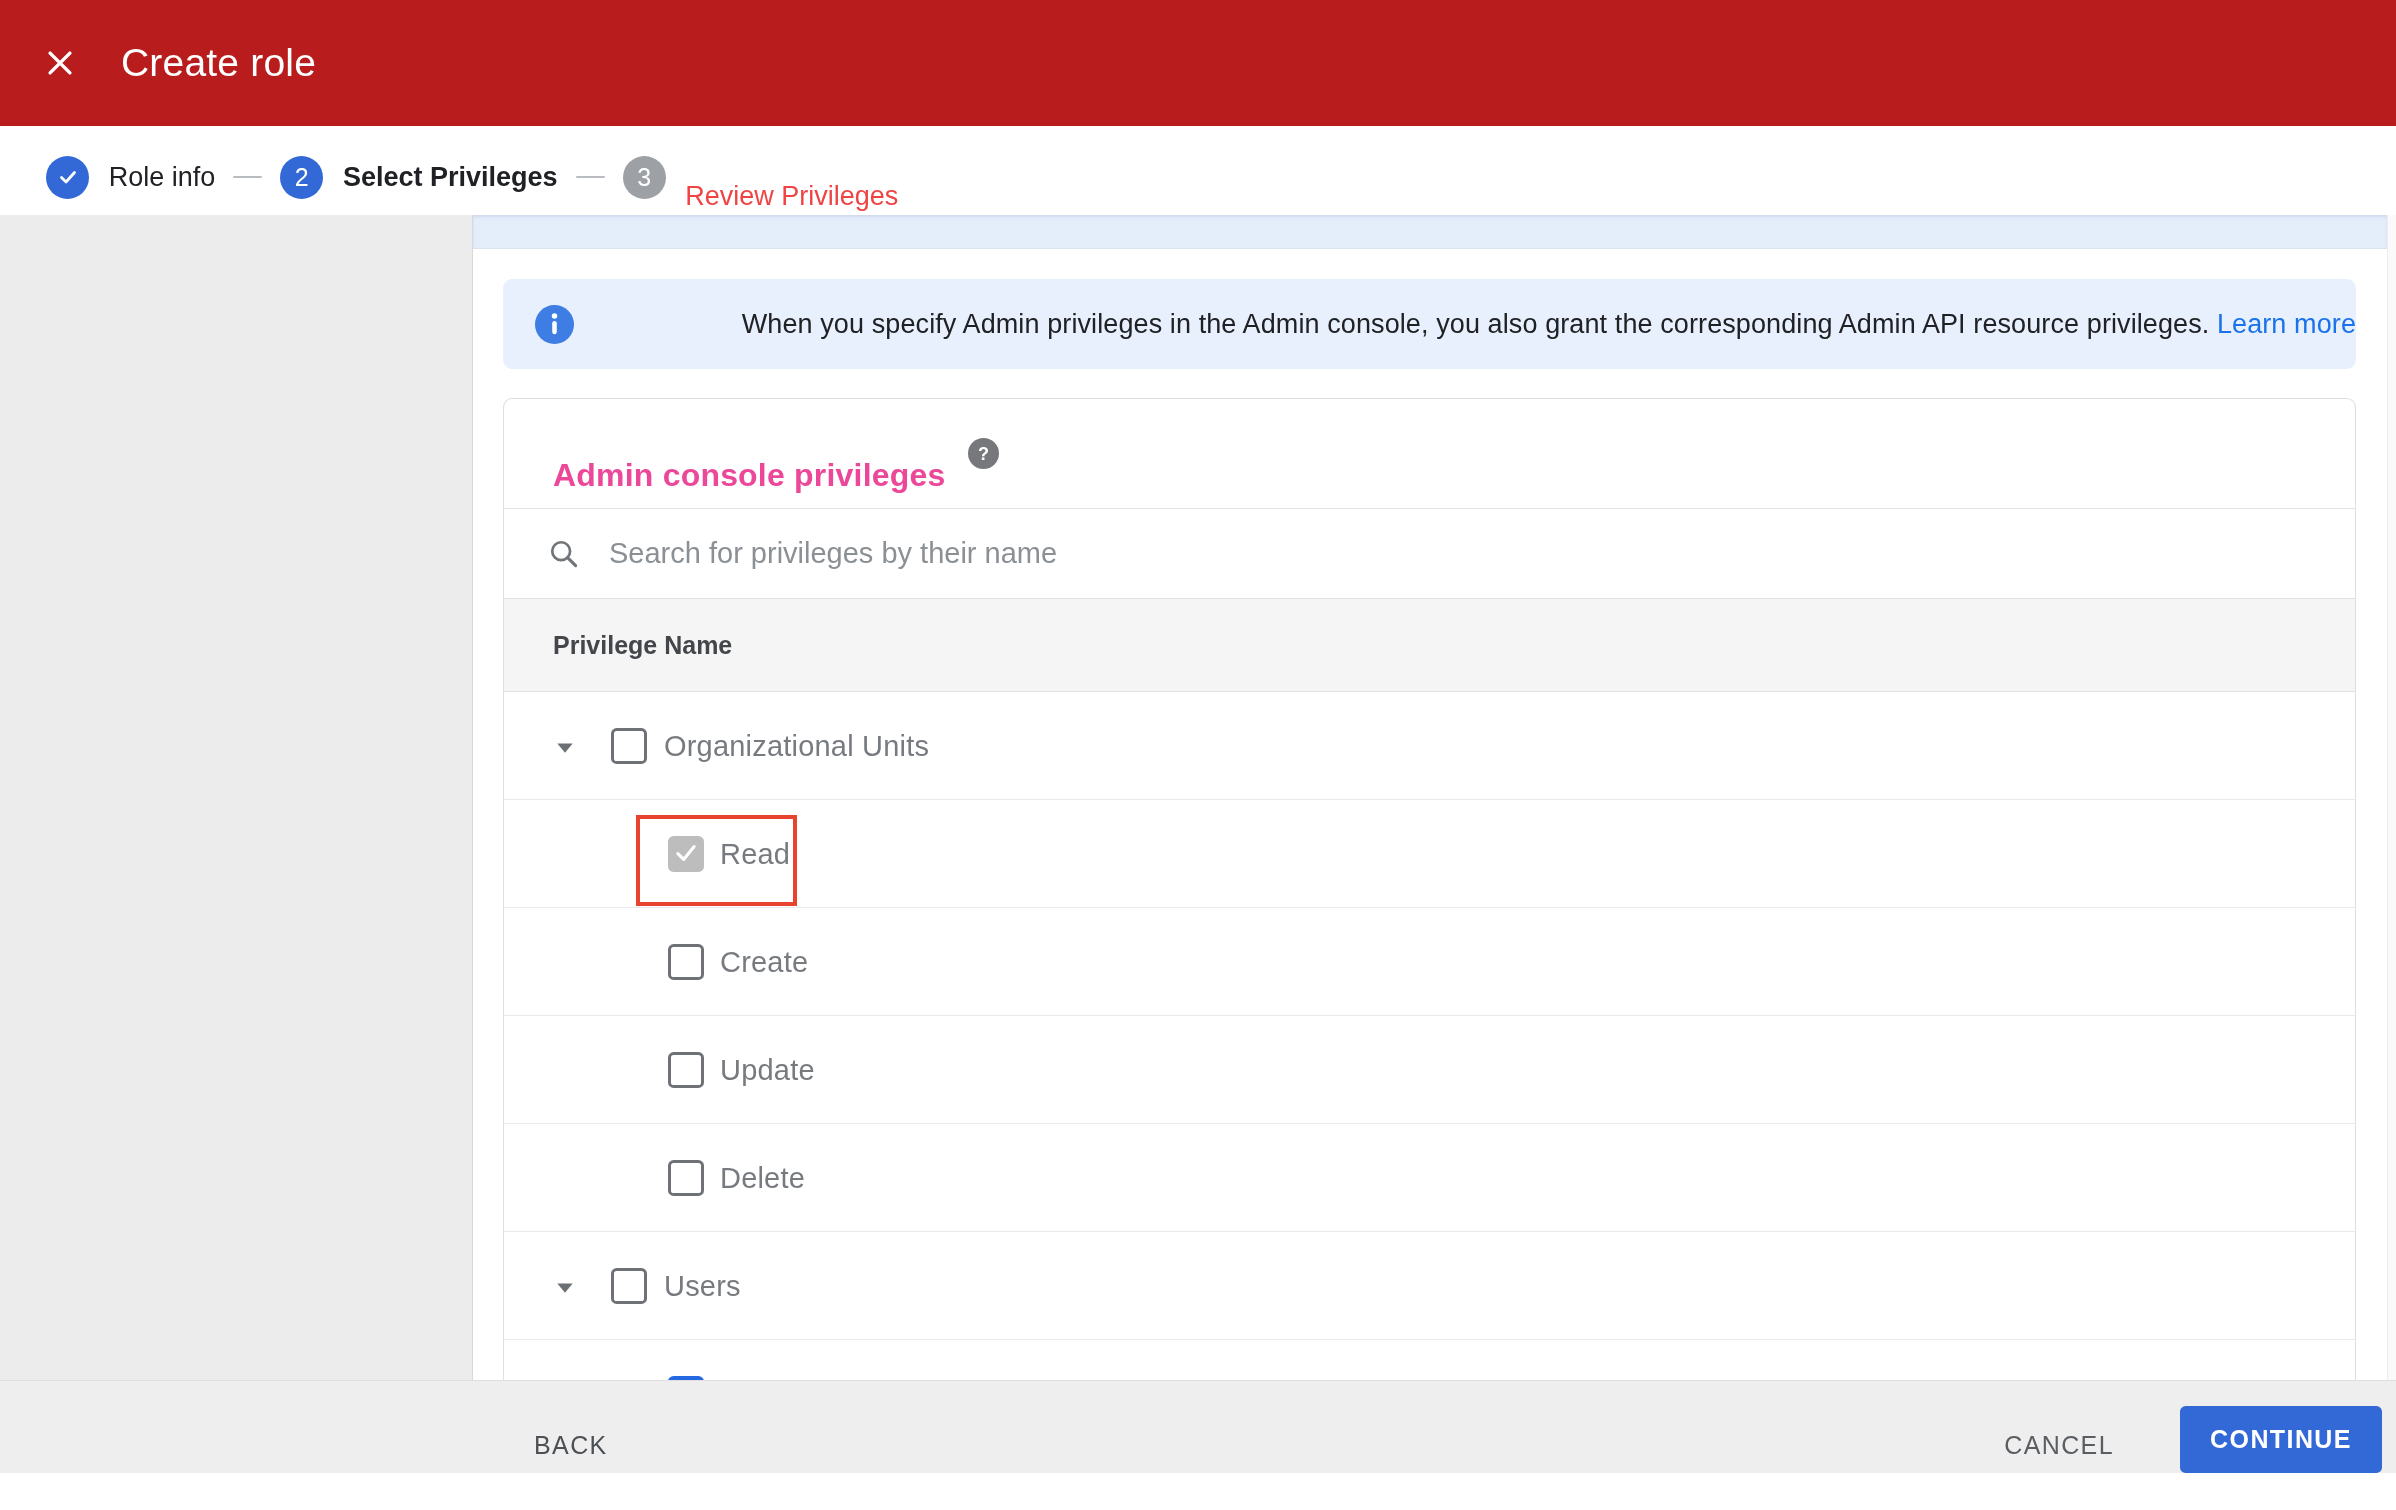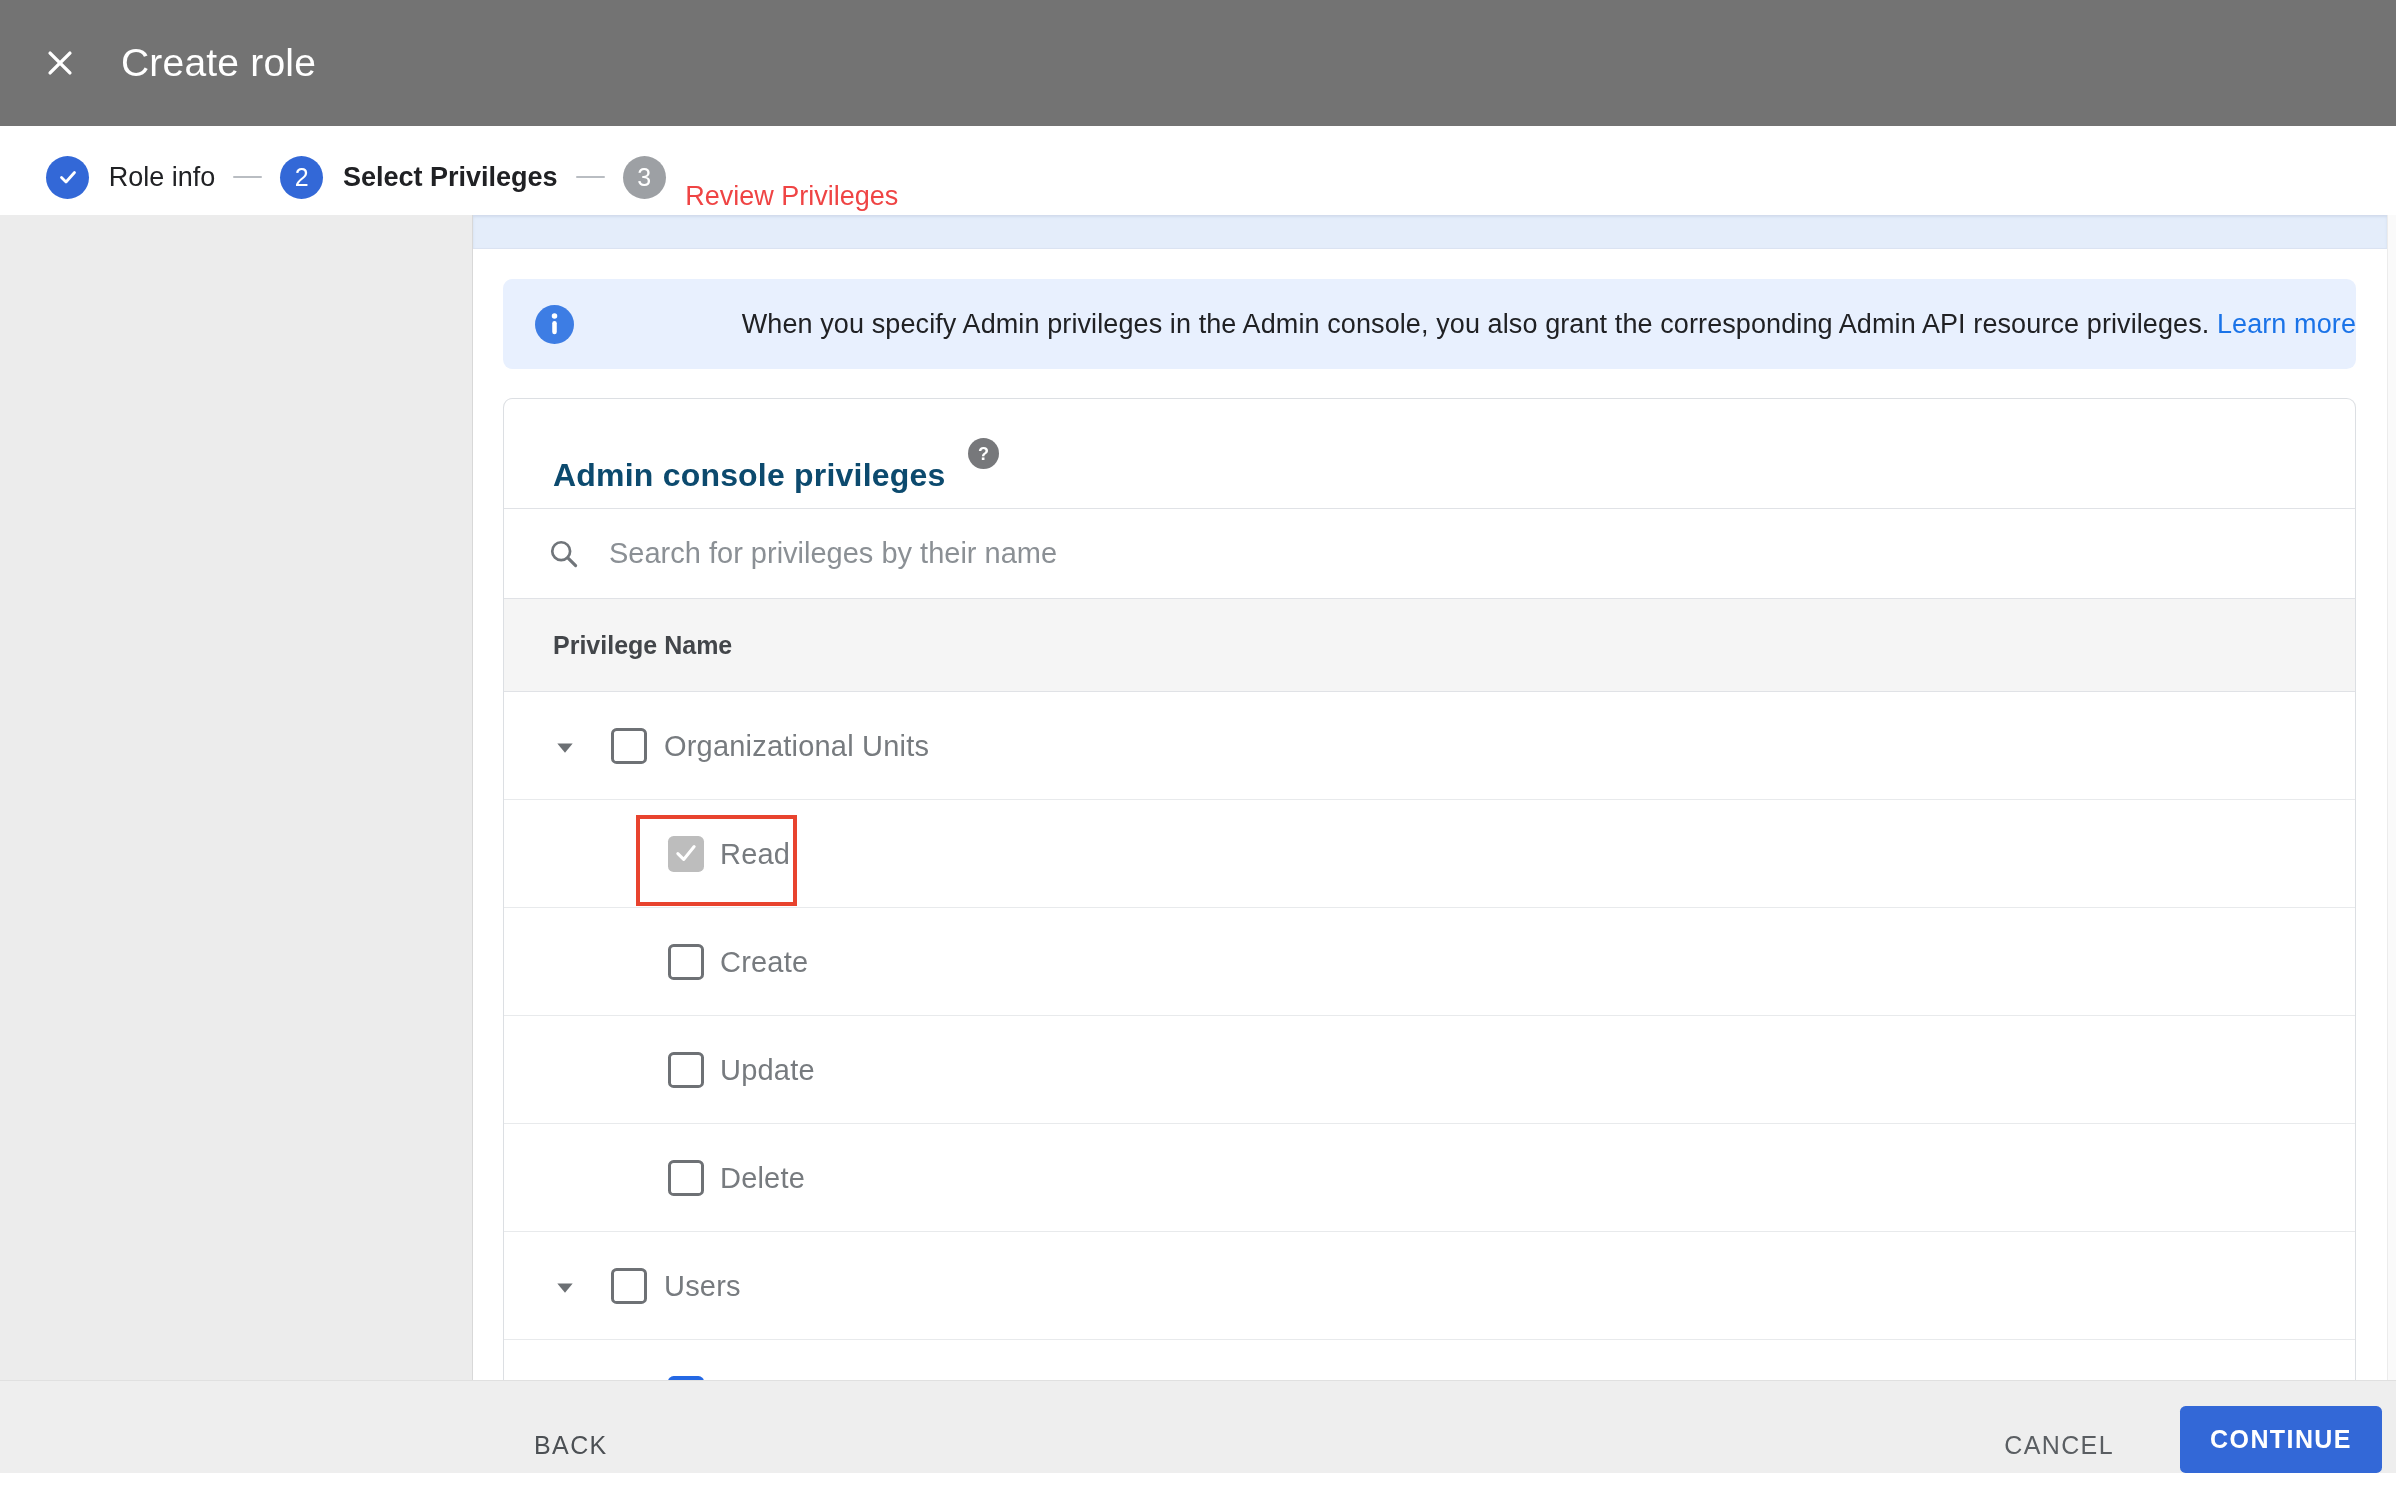--- a/index.html
+++ b/index.html
@@ -5,21 +5,21 @@
   html,body{margin:0;padding:0;}
   body{
     width:2397px;height:1510px;position:relative;overflow:hidden;
     background:#ffffff;
     font-family:"Liberation Sans","DejaVu Sans",sans-serif;
     -webkit-font-smoothing:antialiased;
   }
   .abs{position:absolute;}
 
   
-  .appbar{left:0;top:0;width:2397px;height:126px;background:#737373;display:flex;align-items:center;}
+  .appbar{left:0;top:0;width:2397px;height:126px;background:#b91c1c;display:flex;align-items:center;}
   .close-btn{width:56px;height:56px;margin-left:32px;display:flex;align-items:center;justify-content:center;cursor:pointer;}
   .close-btn svg{width:34px;height:34px;}
   .appbar-title{color:#ffffff;font-size:39px;font-weight:400;margin-left:33px;letter-spacing:0.2px;}
 
   
   .stepper{left:0;top:126px;width:2397px;height:103px;background:#ffffff;border-bottom:0.9px solid #e2e2e2;display:flex;align-items:center;padding-left:46px;box-sizing:border-box;}
   .step{display:flex;align-items:center;cursor:pointer;}
   .step-circle{width:43px;height:43px;border-radius:50%;display:flex;align-items:center;justify-content:center;color:#fff;font-size:25px;flex:0 0 auto;}
   .step-circle.done,.step-circle.active{background:#3368d7;}
   .step-circle.upcoming{background:#9da0a4;}
@@ -39,21 +39,21 @@
 
   
   .banner{left:503px;top:279px;width:1853px;height:90px;background:#e8f0fe;border-radius:9.4px;display:flex;align-items:center;box-sizing:border-box;justify-content:space-between;}
   .info-icon{width:39px;height:39px;margin-left:32px;flex:0 0 auto;}
   .banner-text{margin-left:39px;font-size:27px;color:#202124;letter-spacing:0.1px;}
   .banner-link{color:#1a73e8;text-decoration:none;cursor:pointer;margin-left:7.5px;}
 
   
   .card{left:503px;top:398px;width:1853px;height:982px;background:#fff;border:1.9px solid #dcdfe3;border-bottom:none;border-radius:9.4px 9.4px 0 0;box-sizing:border-box;overflow:hidden;}
   .card-heading{height:109px;border-bottom:0.9px solid #e0e2e6;display:flex;align-items:center;padding-left:49px;}
-  .card-title{font-size:32px;font-weight:bold;color:#0c4a6e;letter-spacing:0.2px;margin-top:44px;}
+  .card-title{font-size:32px;font-weight:bold;color:#ec4899;letter-spacing:0.2px;margin-top:44px;}
   .help-icon{width:31px;height:31px;margin-left:22.5px;cursor:pointer;}
   .search-row{height:89px;border-bottom:0.9px solid #e0e2e6;display:flex;align-items:center;padding-left:43px;}
   .search-icon{width:34px;height:34px;flex:0 0 auto;}
   .search-input{border:none;outline:none;background:transparent;font-size:29px;color:#3c4043;margin-left:26px;width:1312px;font-family:inherit;}
   .search-input::placeholder{color:#8b9095;opacity:1;}
   .table-header{height:92px;background:#f5f5f5;border-bottom:0.9px solid #e0e2e6;display:flex;align-items:center;padding-left:49px;}
   .col-label{font-size:25px;font-weight:bold;color:#43464a;}
 
   .prow{position:relative;height:107px;border-bottom:0.9px solid #e8eaec;cursor:pointer;}
   .caret{position:absolute;left:52px;top:50%;transform:translateY(-50%);width:18px;height:11.2px;}

